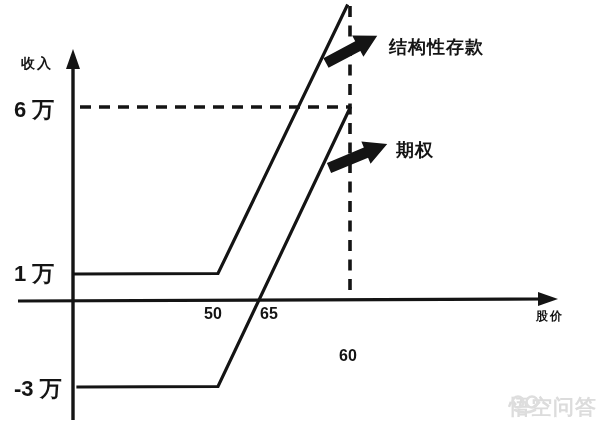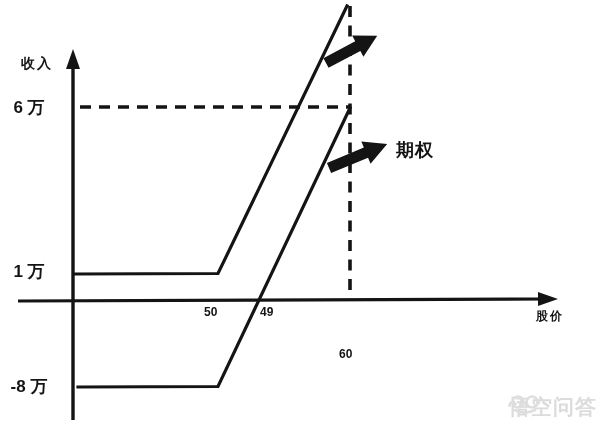--- a/index.html
+++ b/index.html
@@ -13,25 +13,25 @@
   }
   .stage svg { position: absolute; left: 0; top: 0; }
   .lbl {
     position: absolute;
     color: #141414;
     font-weight: 700;
     line-height: 1;
     white-space: nowrap;
   }
   .ylab   { left: 21px;  top: 56px;  font-size: 14px; letter-spacing: 2px; }
-  .ytick  { left: 3px;  width: 52px; text-align: center; font-size: 17px; }
+  .ytick  { left: 14px;  width: 52px; text-align: left; font-size: 22px; }
   .y6     { top: 99px; }
   .y1     { top: 263px; }
   .yn4    { top: 378px; }
-  .xtick  { top: 306px; font-size: 12px; }
+  .xtick  { top: 306px; font-size: 16px; }
   .x50    { left: 204px; }
   .x54    { left: 260px; }
   .x60    { left: 339px; margin-top: 42px; }
   .xlab   { left: 536px; top: 310px; font-size: 12px; letter-spacing: 2px; }
   .series-label { font-size: 18px; letter-spacing: 1px; }
   .s-structured { left: 389px; top: 38px; }
   .s-option     { left: 396px; top: 141px; }
   .watermark {
     position: absolute;
     right: 10px;
@@ -73,28 +73,29 @@
 
     <g transform="translate(329,168) rotate(-22.5)">
       <polygon points="0,-5.5 40,-5.5 40,-12 63,0 40,12 40,5.5 0,5.5" fill="#141414"></polygon>
     </g>
   </svg>
 
   <div class="lbl ylab">收入</div>
 
   <div class="lbl ytick y6">6 万</div>
   <div class="lbl ytick y1">1 万</div>
-  <div class="lbl ytick yn4">-8 万</div>
+  <div class="lbl ytick yn4">-3 万</div>
 
   <div class="lbl xtick x50">50</div>
-  <div class="lbl xtick x54">49</div>
+  <div class="lbl xtick x54">65</div>
   <div class="lbl xtick x60">60</div>
 
   <div class="lbl xlab">股价</div>
 
+  <div class="lbl series-label s-structured">结构性存款</div>
   <div class="lbl series-label s-option">期权</div>
 
   <div class="watermark">
     <svg width="34" height="22" viewBox="0 0 34 22">
       <circle cx="9" cy="9" r="5.5" fill="none" stroke="#dedede" stroke-width="2.6"></circle>
       <circle cx="23" cy="9" r="5.5" fill="none" stroke="#dedede" stroke-width="2.6"></circle>
       <path d="M6 17 Q16 22 26 17" fill="none" stroke="#dedede" stroke-width="2.6" stroke-linecap="round"></path>
     </svg>
     <span>悟空问答</span>
   </div>

